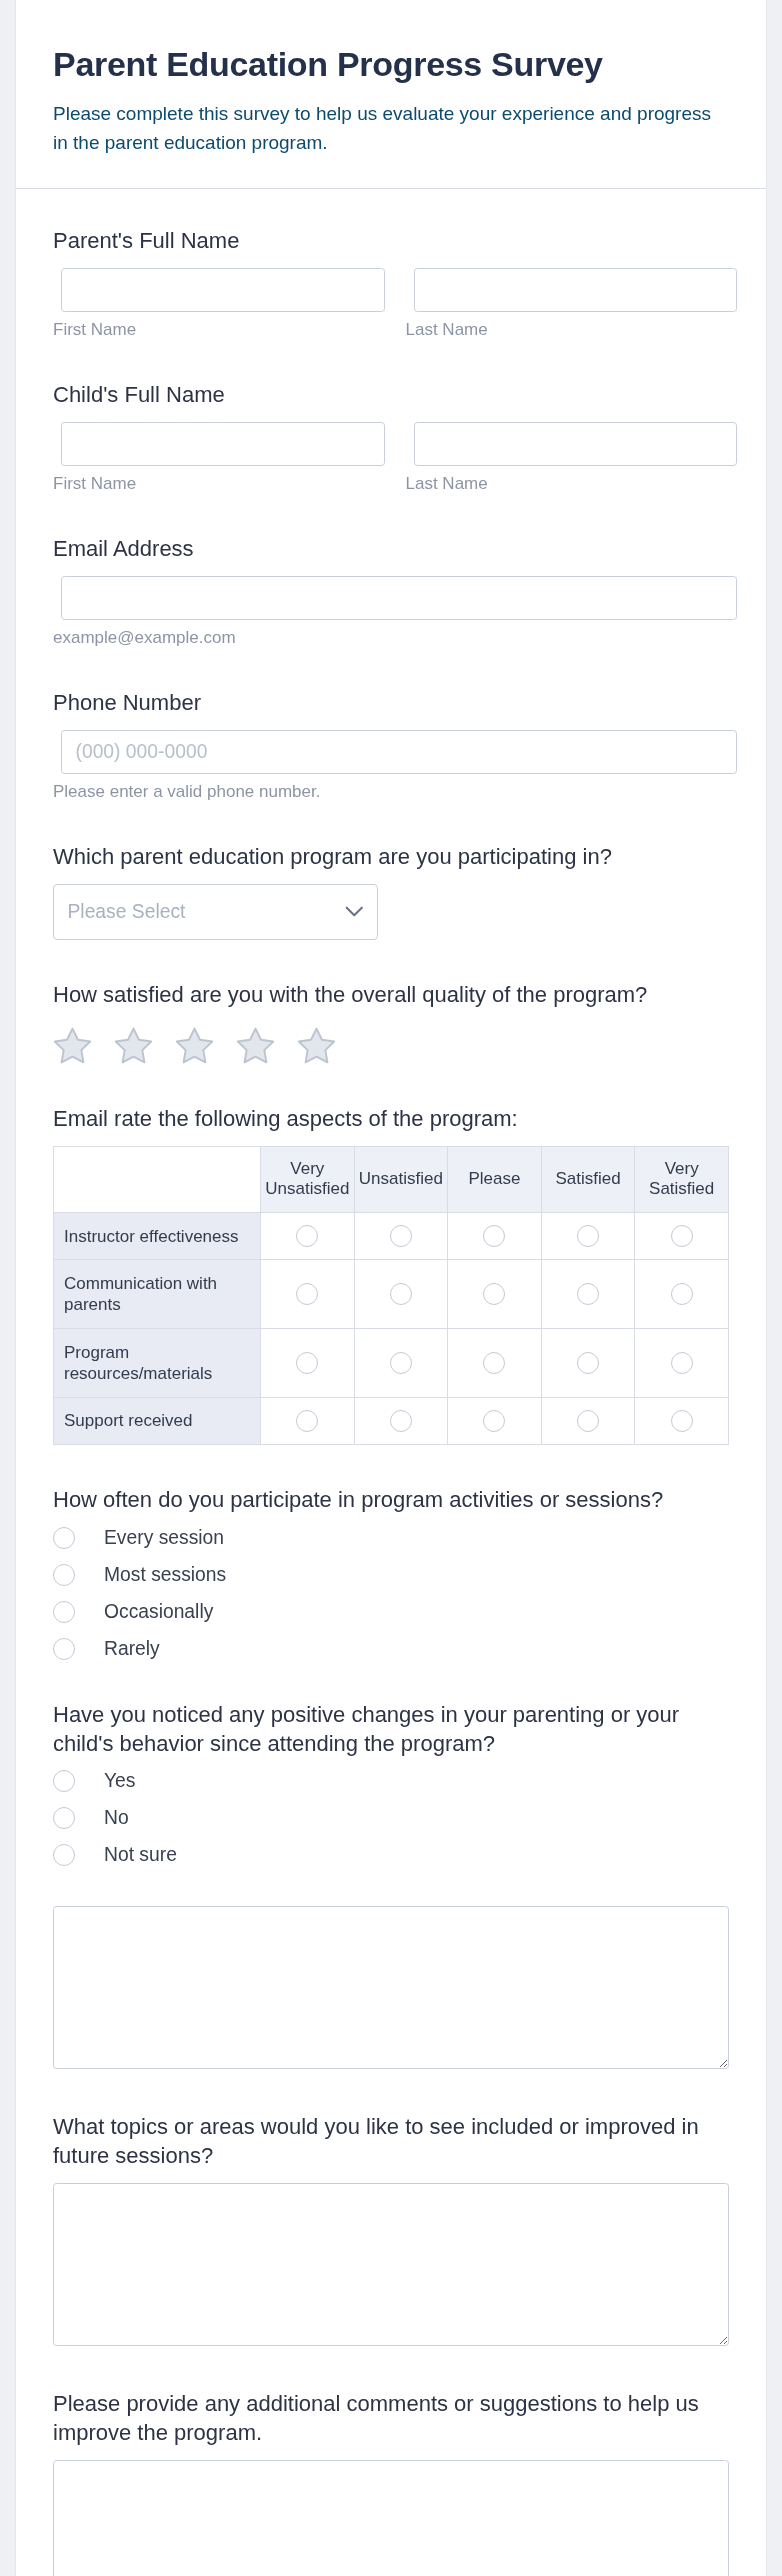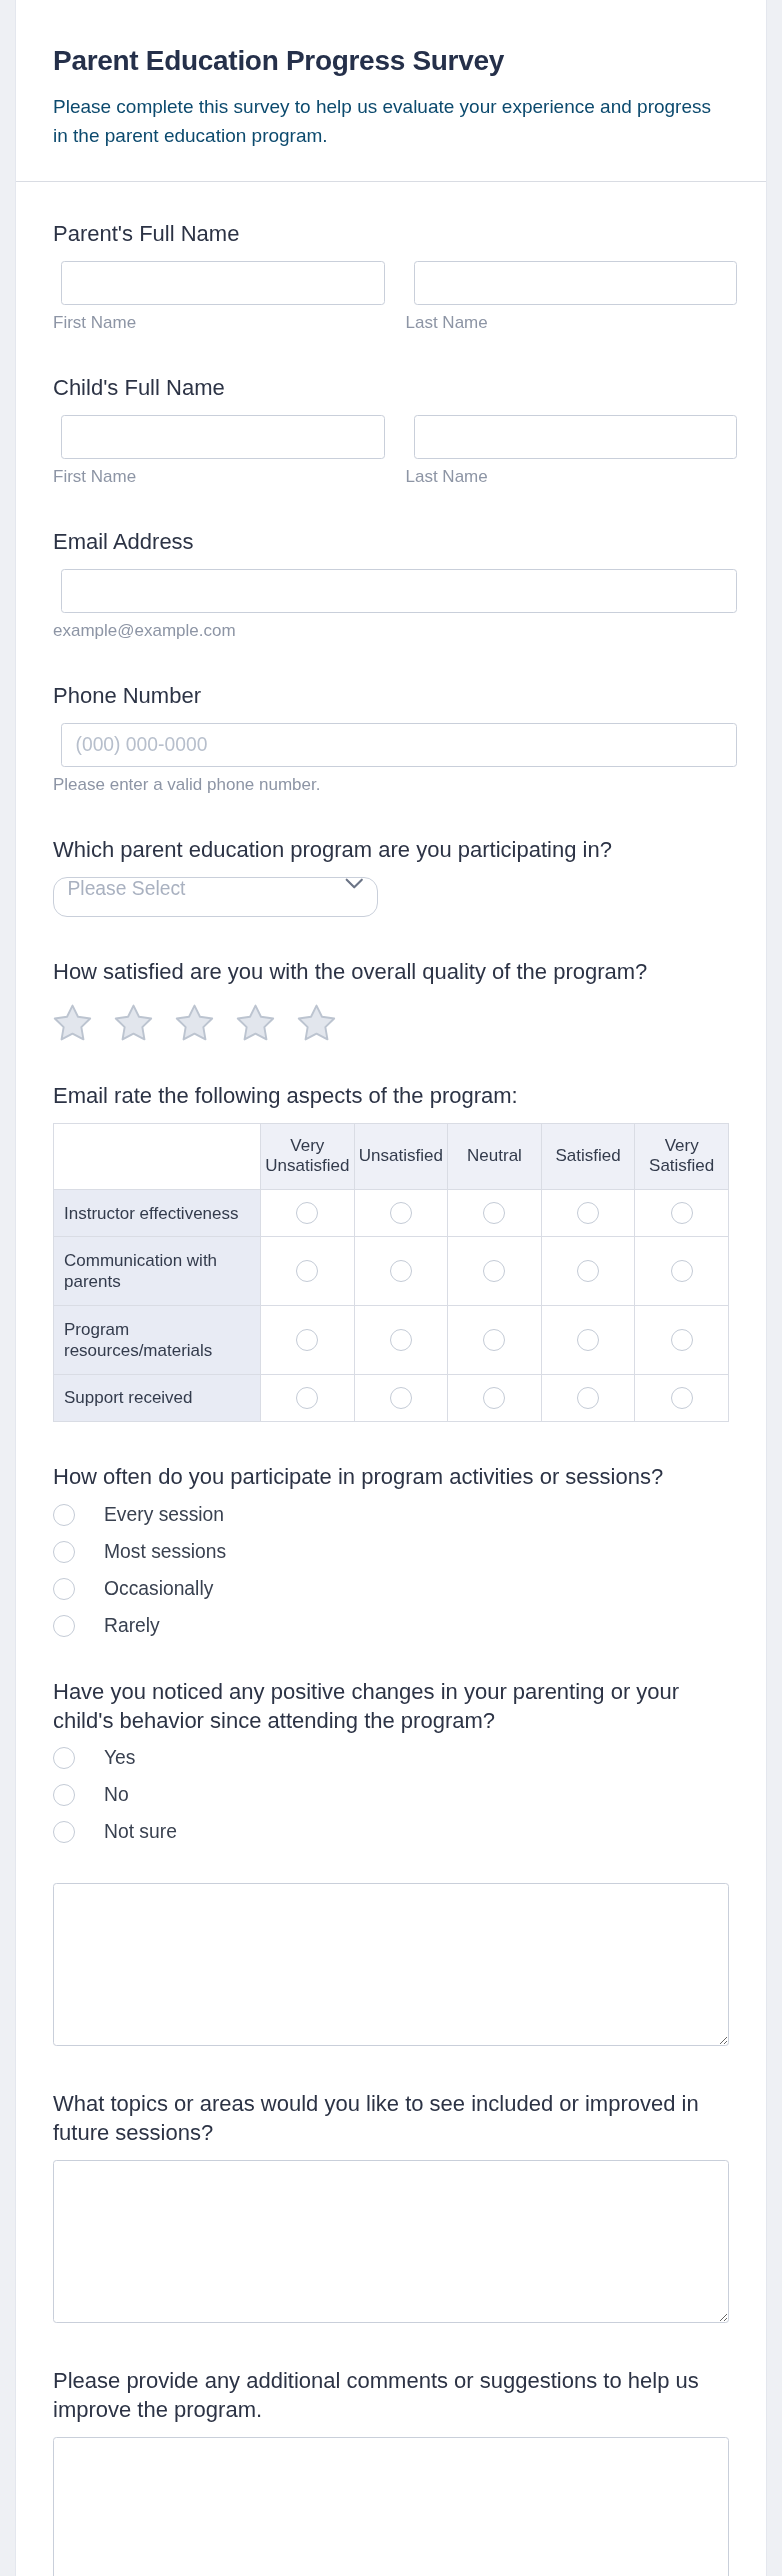--- a/index.html
+++ b/index.html
@@ -11,21 +11,21 @@
     color: #2c3345;
   }
   .card {
     background: #ffffff;
     margin: 0 15px;
     border: 0.8px solid #e4e7ee;
     border-top: none;
   }
   .card-header { padding: 45px 37px 30px 37px; }
   .form-title {
-    font-size: 28px;
+    font-size: 34px;
     font-weight: 700;
     color: #25304a;
     margin-bottom: 15px;
     letter-spacing: -0.3px;
   }
   .form-subtitle {
     font-size: 19px;
     line-height: 1.55;
     color: #0c4a6e;
     max-width: 690px;
@@ -58,26 +58,26 @@
   }
   input::placeholder, textarea::placeholder { color: #b7bfcc; }
   .half { width: 325px; }
   .sublabel {
     margin-top: 8.4px;
     font-size: 17px;
     color: #8d95a5;
   }
   .select {
     width: 325px;
-    height: 40px;
+    height: 56px;
     border: 0.8px solid #c9cfda;
-    border-radius: 14px;
+    border-radius: 4px;
     background: #fff;
     display: flex;
-    align-items: flex-start;
+    align-items: center;
     justify-content: space-between;
     padding: 0 13.5px;
     cursor: pointer;
   }
   .select-placeholder { font-size: 19.3px; color: #a9b1c0; }
   .stars { display: flex; gap: 22px; margin-top: 18.5px; }
   .star { width: 39px; height: 37px; cursor: pointer; }
   .star svg { width: 39px; height: 37px; display: block; }
   table.matrix {
     width: 100%;
@@ -246,21 +246,21 @@
             <col>
             <col>
             <col>
             <col>
         </colgroup>
         <thead>
           <tr>
             <th class="corner"></th>
             <th>Very Unsatisfied</th>
             <th>Unsatisfied</th>
-            <th>Neutral</th>
+            <th>Please</th>
             <th>Satisfied</th>
             <th>Very Satisfied</th>
           </tr>
         </thead>
         <tbody>
           <tr>
             <th>Instructor effectiveness</th>
             <td>
                 <span class="radio"></span>
               </td>

